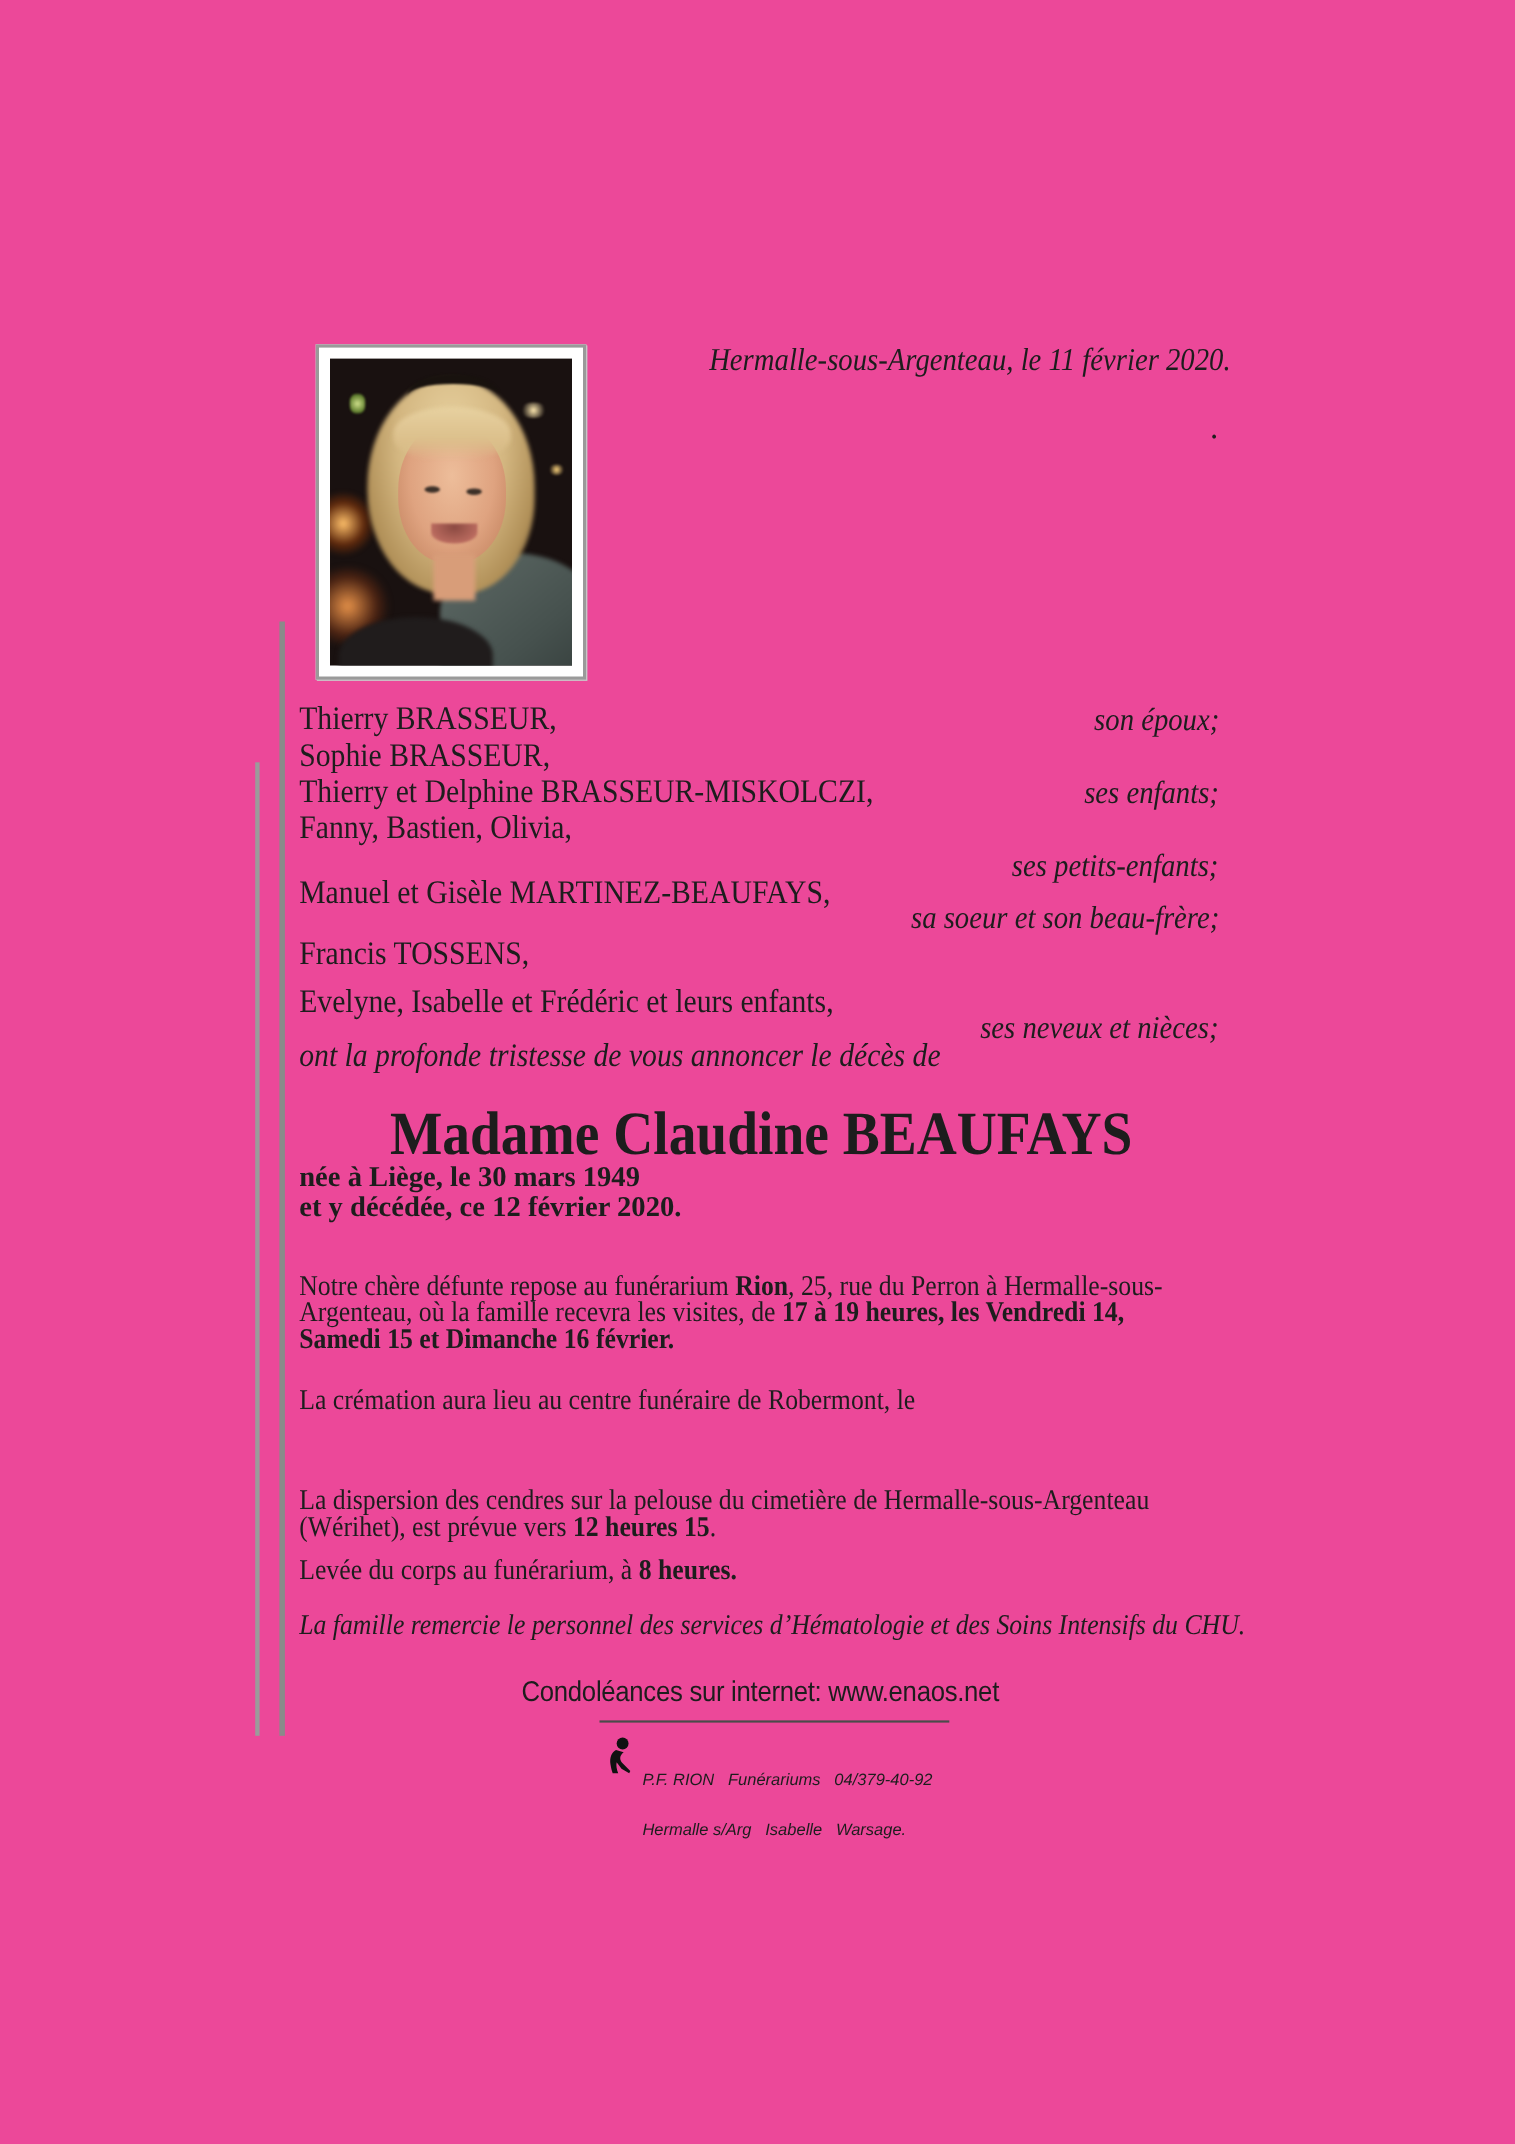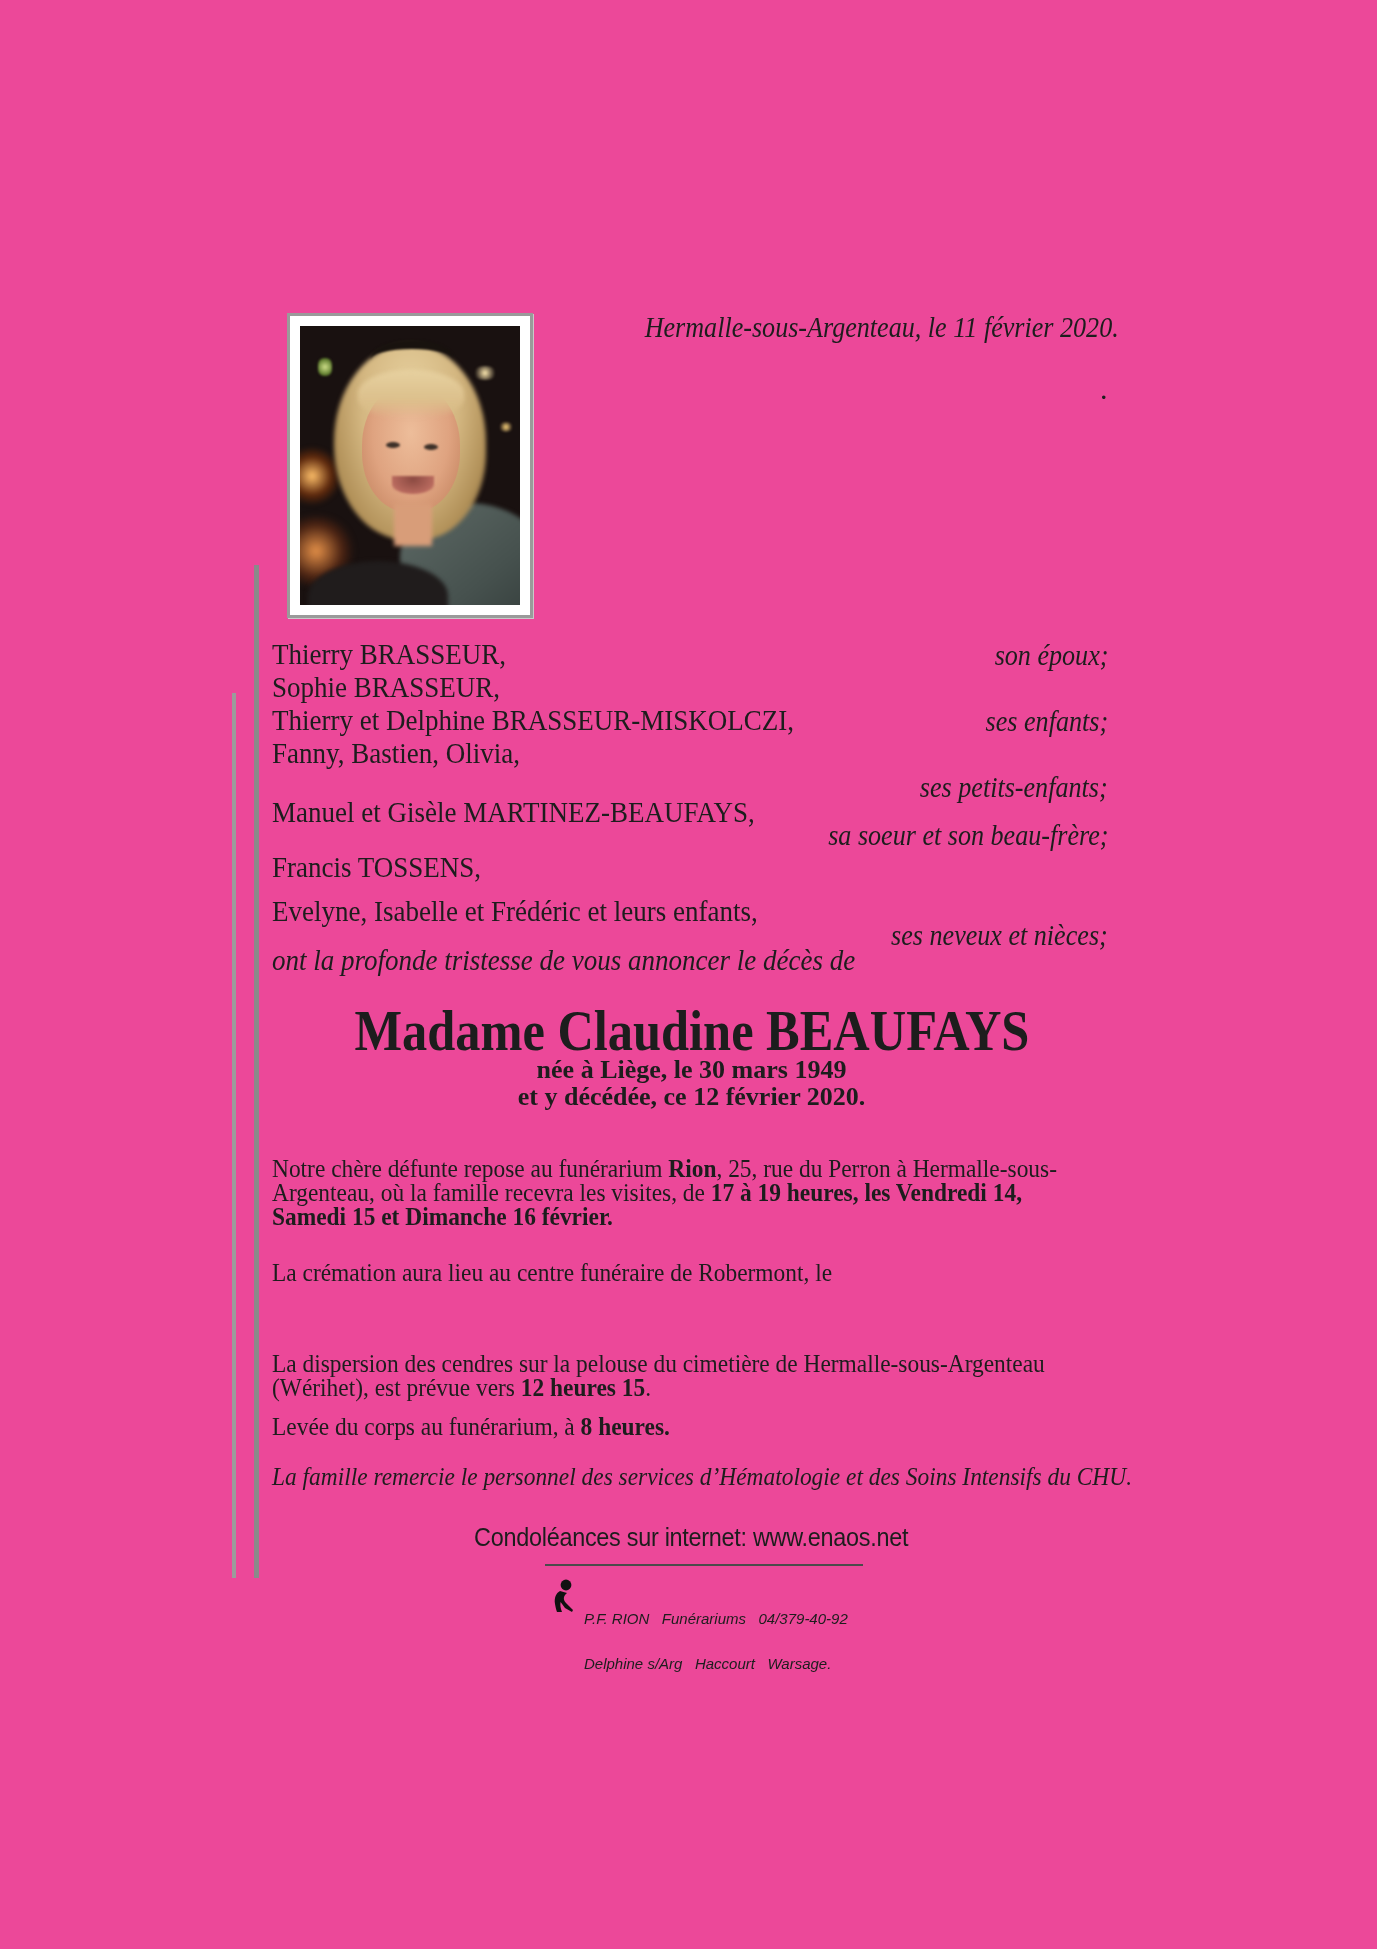--- a/index.html
+++ b/index.html
@@ -72,21 +72,21 @@
 
   .date-line{right:258px;top:311px;font-size:29px;}
   .stray-dot{left:1100px;top:372px;font-size:30px;}
 
   .name-row{left:272px;font-size:30px;}
   .label-row{right:269px;font-size:29px;text-align:right;}
   .announce{left:272px;font-size:30px;}
 
   .main-title{left:272px;right:266px;top:1003px;text-align:center;
     font-size:56px;font-weight:bold;line-height:1;}
-  .sub-center{left:272px;right:266px;text-align:center;font-size:26px;font-weight:bold;line-height:26px;}
+  .sub-center{left:272px;right:266px;text-align:left;font-size:26px;font-weight:bold;line-height:26px;}
 
   .para{left:272px;width:860px;font-size:26px;line-height:24px;}
   .big-date{left:272px;right:266px;top:1297px;text-align:center;font-size:36px;font-weight:bold;line-height:1;}
 
   .condol{left:272px;right:266px;top:1522px;text-align:center;font-size:26px;letter-spacing:-.3px;text-decoration:underline;}
   .sep{left:545px;top:1564px;width:318px;height:2px;background:#4b4b4b;}
   .pf-logo{left:552px;top:1579px;width:24px;height:34px;}
   .pf-text{left:584px;top:1581px;font-size:15px;line-height:15px;}
 </style>
 </head>
@@ -170,16 +170,16 @@
 
   <div class="abs sep"></div>
   <div class="abs pf-logo">
     <svg width="24" height="34" viewBox="0 0 24 34" xmlns="http://www.w3.org/2000/svg">
       <circle cx="14" cy="6" r="5.4" fill="#111"></circle>
       <path d="M8,12 C4,14 2,19 3,25 C3.5,28 4,30 5,33 L10,33 C8.5,29 8,26 8.6,23 L13,29 L20,33 L21,31 L14,24 C11,21 11,17 15,14 Z" fill="#111"></path>
     </svg>
   </div>
   <div class="abs pf-text sans it pre">
     <div>P.F. RION   Funérariums   04/379-40-92</div>
-    <div>Delphine s/Arg   Haccourt   Warsage.</div>
+    <div>Hermalle s/Arg   Isabelle   Warsage.</div>
   </div>
 
 </div>
 
 </body></html>

